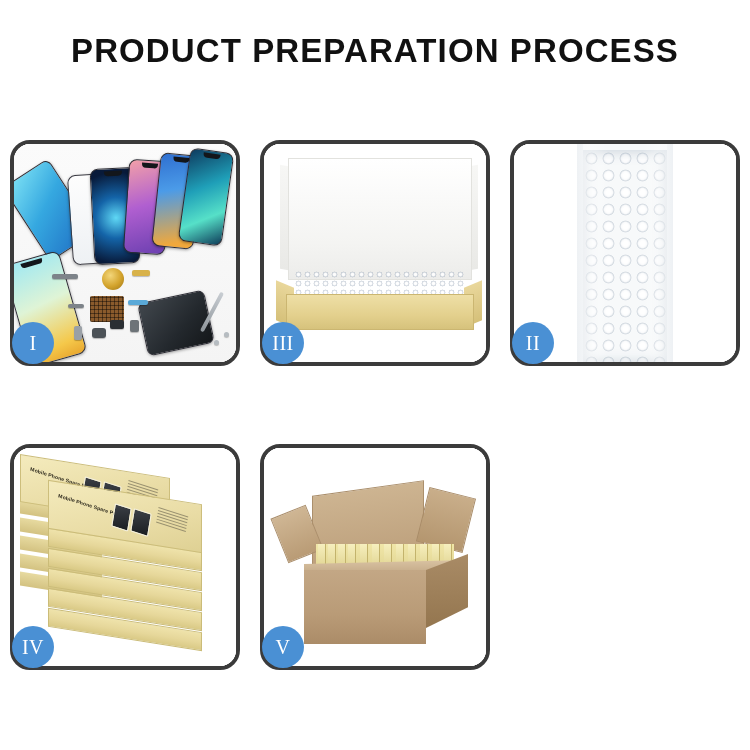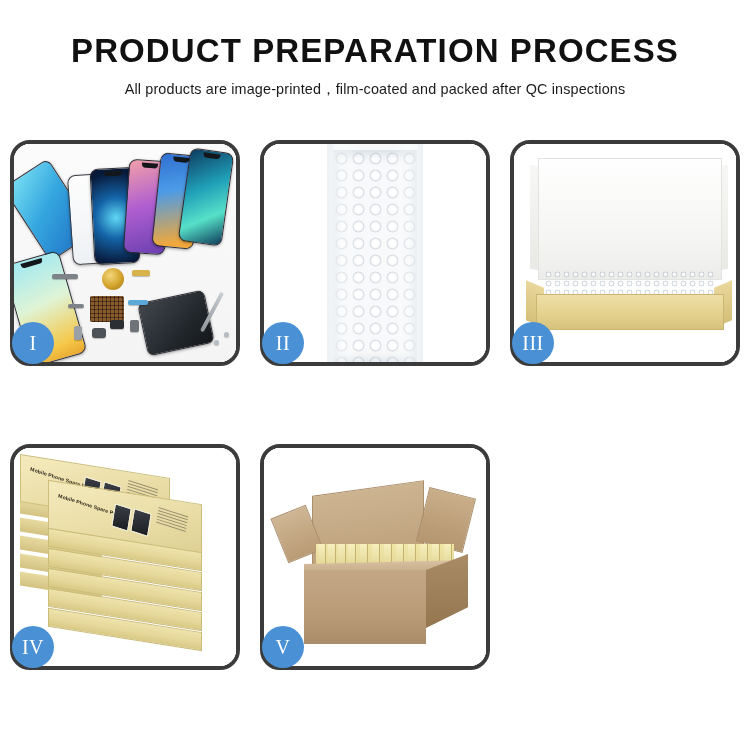--- a/index.html
+++ b/index.html
@@ -336,21 +336,20 @@
     transform: rotate(-12deg);
   }
 </style>
 </head>
 <body>
 
 <div class="page">
 
   <div class="header">
     <div class="title">PRODUCT PREPARATION PROCESS</div>
-    <div class="subtitle">All products are image-printed，film-coated and packed after QC inspections</div>
   </div>
 
   <div class="grid">
 
     <div class="panel">
       <div class="panel-inner">
         <div class="scene-parts">
           <div class="ph ph-a"></div>
           <div class="ph ph-glass"></div>
           <div class="ph ph-b">
@@ -382,42 +381,42 @@
           <div class="bit" style="left:78px;top:184px;width:14px;height:10px;border-radius:3px;background:#4c5257;"></div>
           <div class="bit" style="left:200px;top:196px;width:5px;height:5px;border-radius:50%;background:#b6bcc1;"></div>
           <div class="bit" style="left:210px;top:188px;width:5px;height:5px;border-radius:50%;background:#b6bcc1;"></div>
         </div>
       </div>
       <div class="badge">I</div>
     </div>
 
     <div class="panel">
       <div class="panel-inner">
-        <div class="scene-bubble">
-          <div class="bubble-strip"></div>
-          <div class="bubble-field"></div>
-          <div class="bubble-sheen"></div>
-        </div>
-      </div>
-      <div class="badge">II</div>
-    </div>
-
-    <div class="panel">
-      <div class="panel-inner">
         <div class="scene-openbox">
           <div class="ob-lid-left"></div>
           <div class="ob-lid-right"></div>
           <div class="ob-lid"></div>
           <div class="ob-inner"></div>
           <div class="ob-flapL"></div>
           <div class="ob-flapR"></div>
           <div class="ob-front"></div>
         </div>
       </div>
       <div class="badge">III</div>
+    </div>
+
+    <div class="panel">
+      <div class="panel-inner">
+        <div class="scene-bubble">
+          <div class="bubble-strip"></div>
+          <div class="bubble-field"></div>
+          <div class="bubble-sheen"></div>
+        </div>
+      </div>
+      <div class="badge">II</div>
     </div>
 
     <div class="panel">
       <div class="panel-inner">
         <div class="scene-stack">
 
           <div class="sb-side" style="left:6px;top:58px;width:82px;height:14px;transform:skewY(9deg);"></div>
           <div class="sb-side" style="left:6px;top:76px;width:82px;height:14px;transform:skewY(9deg);"></div>
           <div class="sb-side" style="left:6px;top:94px;width:82px;height:14px;transform:skewY(9deg);"></div>
           <div class="sb-side" style="left:6px;top:112px;width:82px;height:14px;transform:skewY(9deg);"></div>

